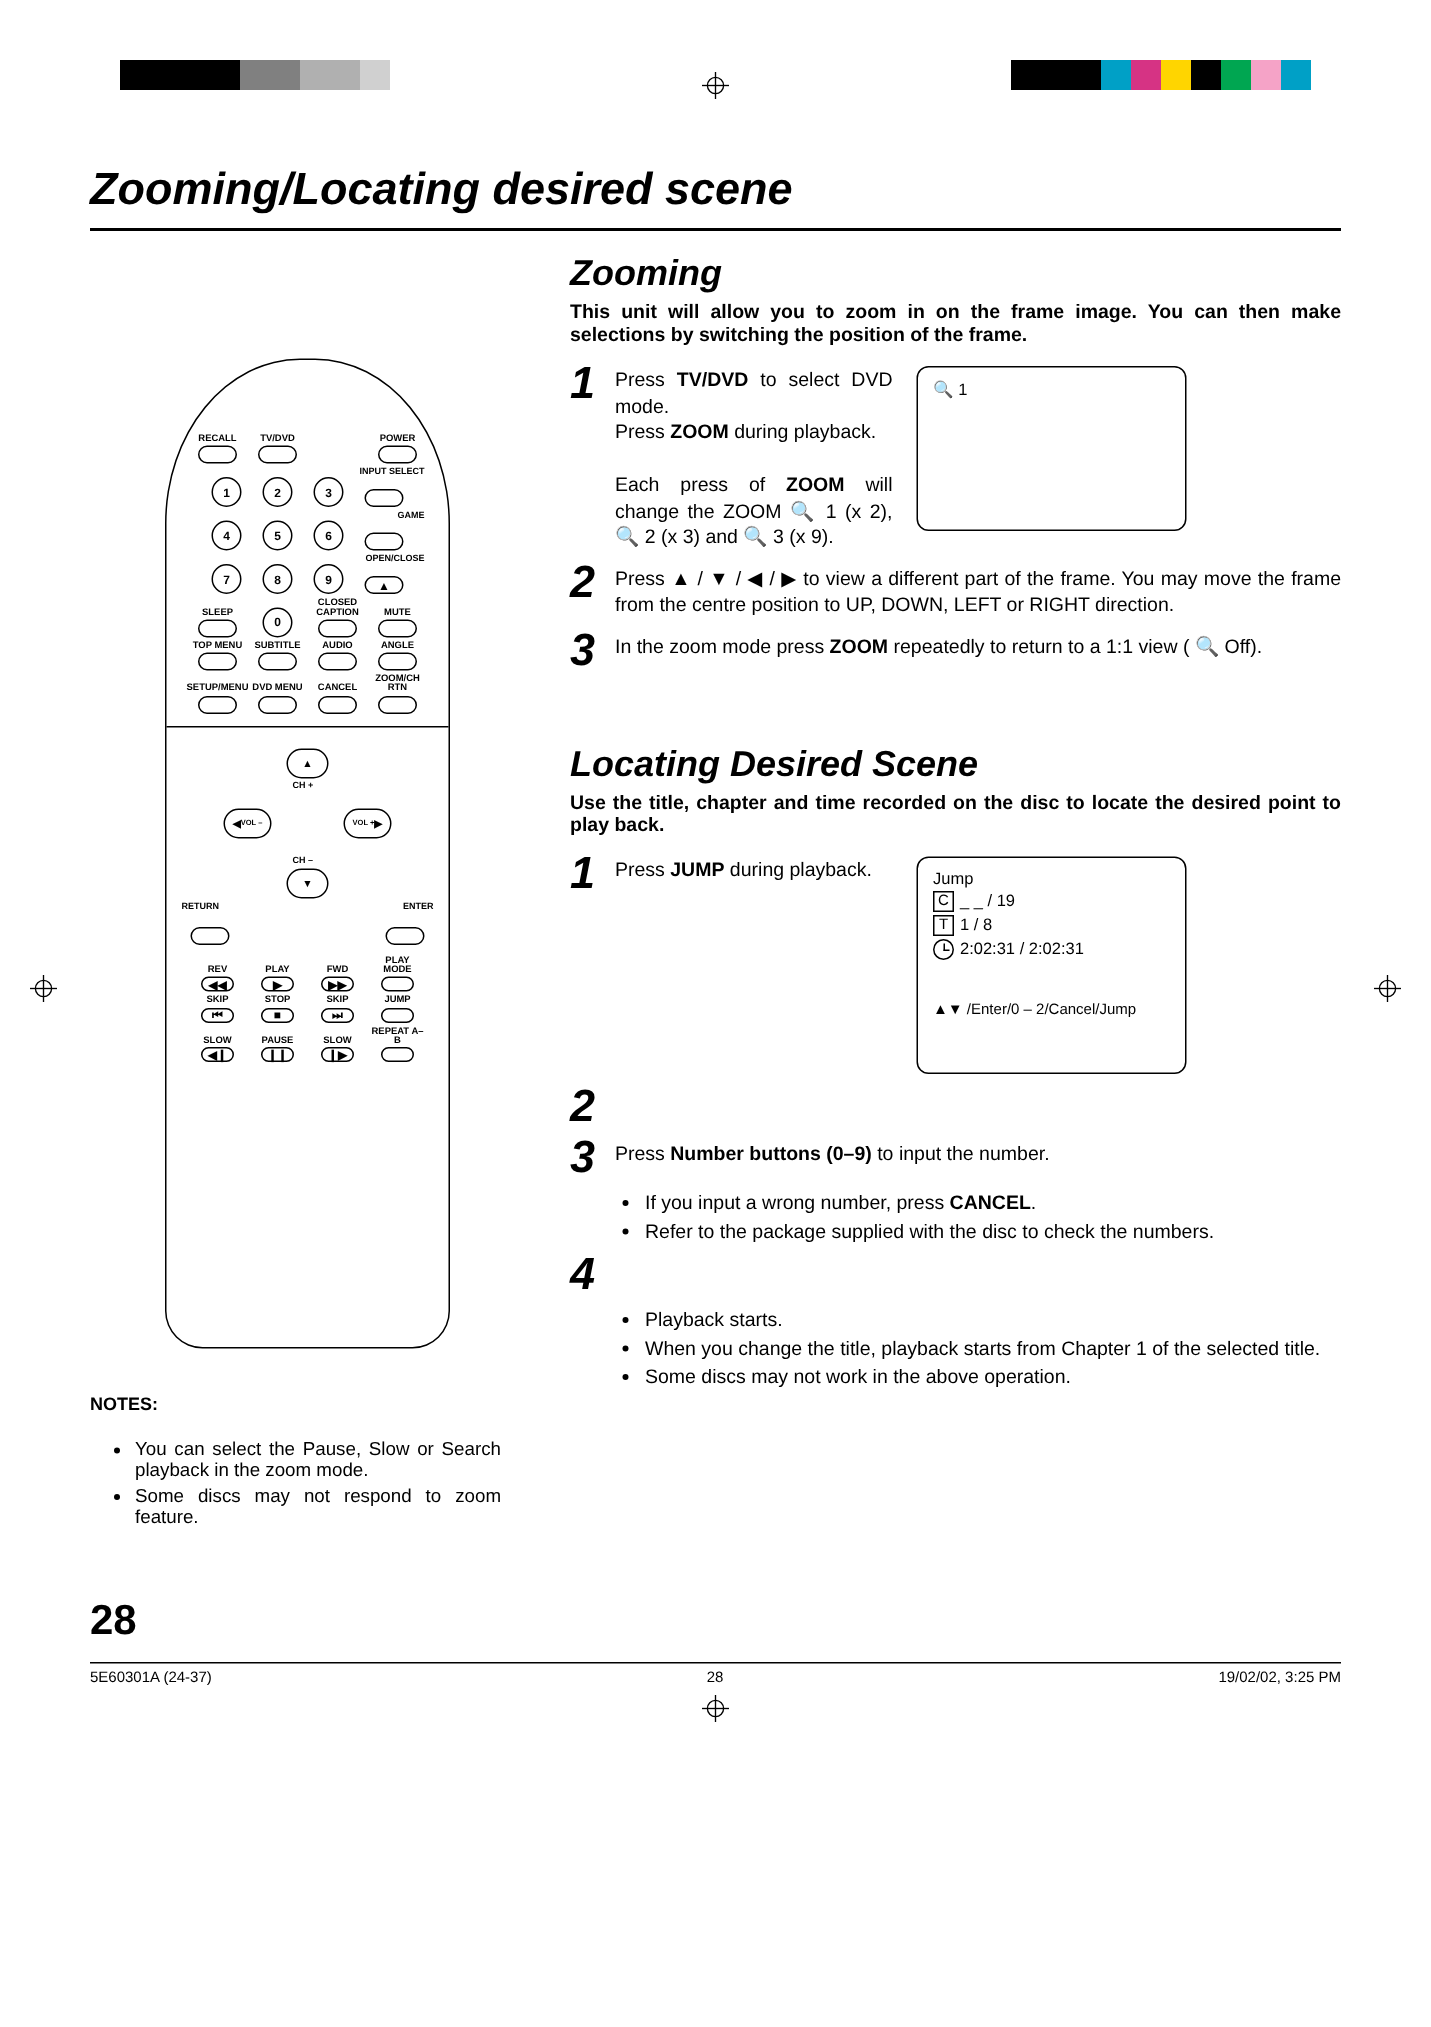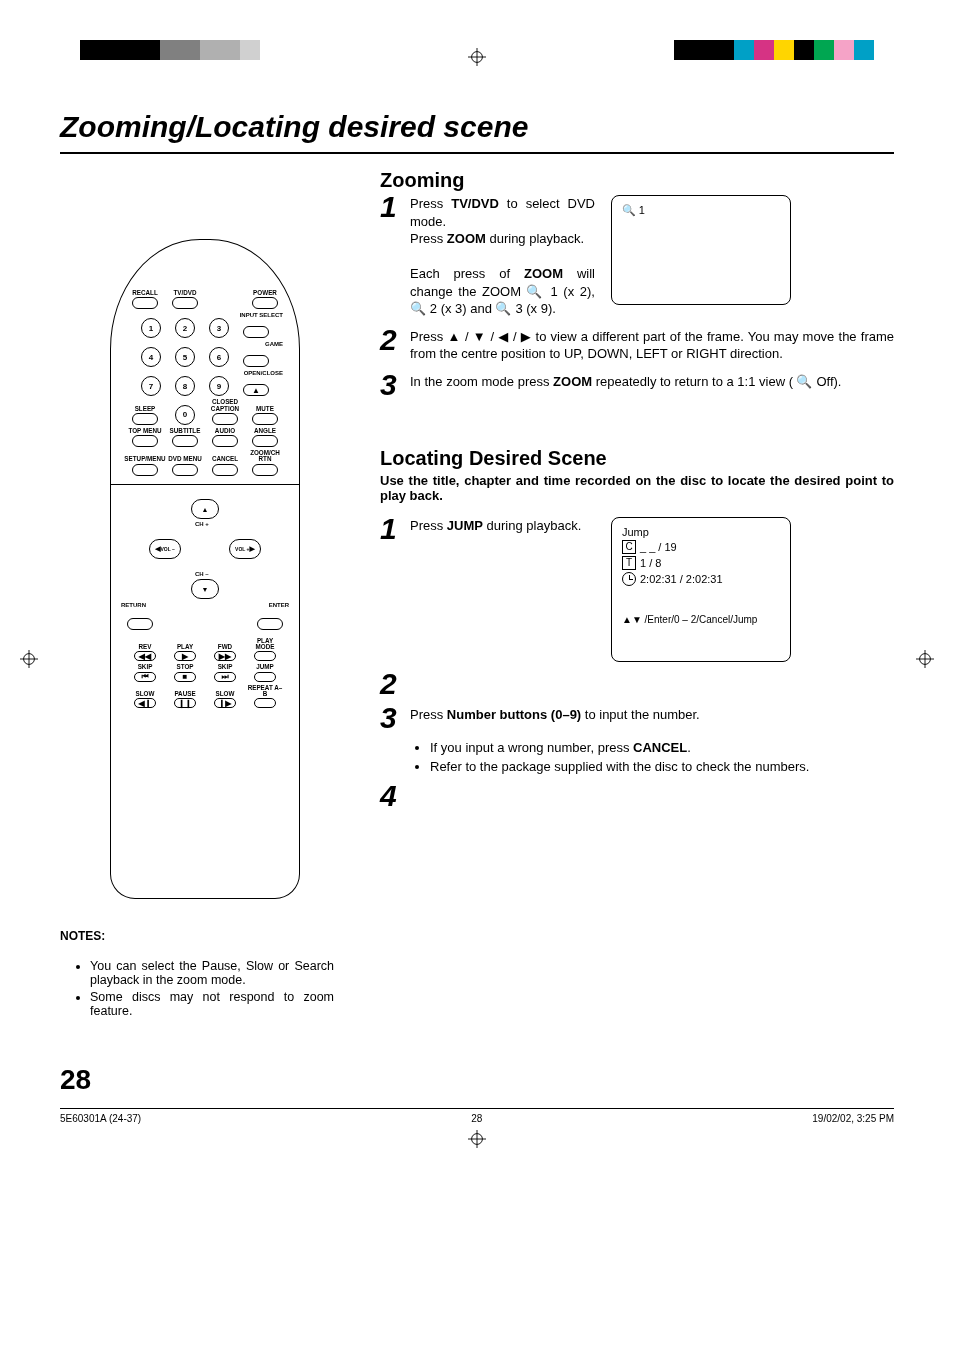--- a/index.html
+++ b/index.html
@@ -147,23 +147,24 @@
   .arrow-btn.down { left:36px; bottom:0; width:28px; height:20px; }
   .arrow-btn.left { left:-6px; top:40px; width:32px; height:20px; }
   .arrow-btn.right { right:-6px; top:40px; width:32px; height:20px; }
   .dpad-lbl { position:absolute; font-size:6px; }
   .notes { margin-top: 30px; }
   .notes h4 { font-size:12px; margin:0 0 4px 0; font-weight:bold; }
   .notes ul { margin:16px; padding-left:14px; font-size:12.5px; }
   .notes li { margin-bottom:3px; text-align:justify; }
   
   .section-h {
-    font-size: 20px;
+    font-size: 24px;
     font-weight: bold;
     margin: 0 0 3px 0;
+    font-style: italic;
   }
   .lead {
     font-size: 13px;
     font-weight: bold;
     text-align: justify;
     margin-bottom: 14px;
   }
   .step {
     display:flex;
     align-items:flex-start;
@@ -480,20 +481,21 @@
         <h4>NOTES:</h4>
         <ul>
           <li>You can select the Pause, Slow or Search playback in the zoom mode.</li>
           <li>Some discs may not respond to zoom feature.</li>
         </ul>
       </div>
     </div>
 
     <div class="right-col">
       <div class="section-h">Zooming</div>
+      <div class="lead">This unit will allow you to zoom in on the frame image. You can then make selections by switching the position of the frame.</div>
 
       <div class="step">
         <div class="step-num">1</div>
         <div class="step-body step-body-narrow">
           <span>Press </span><b>TV/DVD</b><span> to select DVD mode.</span><br>
           <span>Press </span><b>ZOOM</b><span> during playback.</span><br>
           <br>
           <span>Each press of </span><b>ZOOM</b><span> will change the ZOOM </span>
           <span class="mag">🔍</span> <span>1 (x 2), </span>
           <span class="mag">🔍</span> <span>2 (x 3) and </span>
@@ -562,20 +564,25 @@
         </div>
       </div>
       <ul class="sub-bullets">
         <li>If you input a wrong number, press <b>CANCEL</b>.</li>
         <li>Refer to the package supplied with the disc to check the numbers.</li>
       </ul>
 
       <div class="step">
         <div class="step-num">4</div>
       </div>
+      <ul class="sub-bullets">
+        <li>Playback starts.</li>
+        <li>When you change the title, playback starts from Chapter 1 of the selected title.</li>
+        <li>Some discs may not work in the above operation.</li>
+      </ul>
 
     </div>
   </div>
 
   <div class="pgnum">28</div>
   <div class="footer-line"></div>
   <div class="footer">
     <span>5E60301A (24-37)</span>
     <span>28</span>
     <span>19/02/02, 3:25 PM</span>

